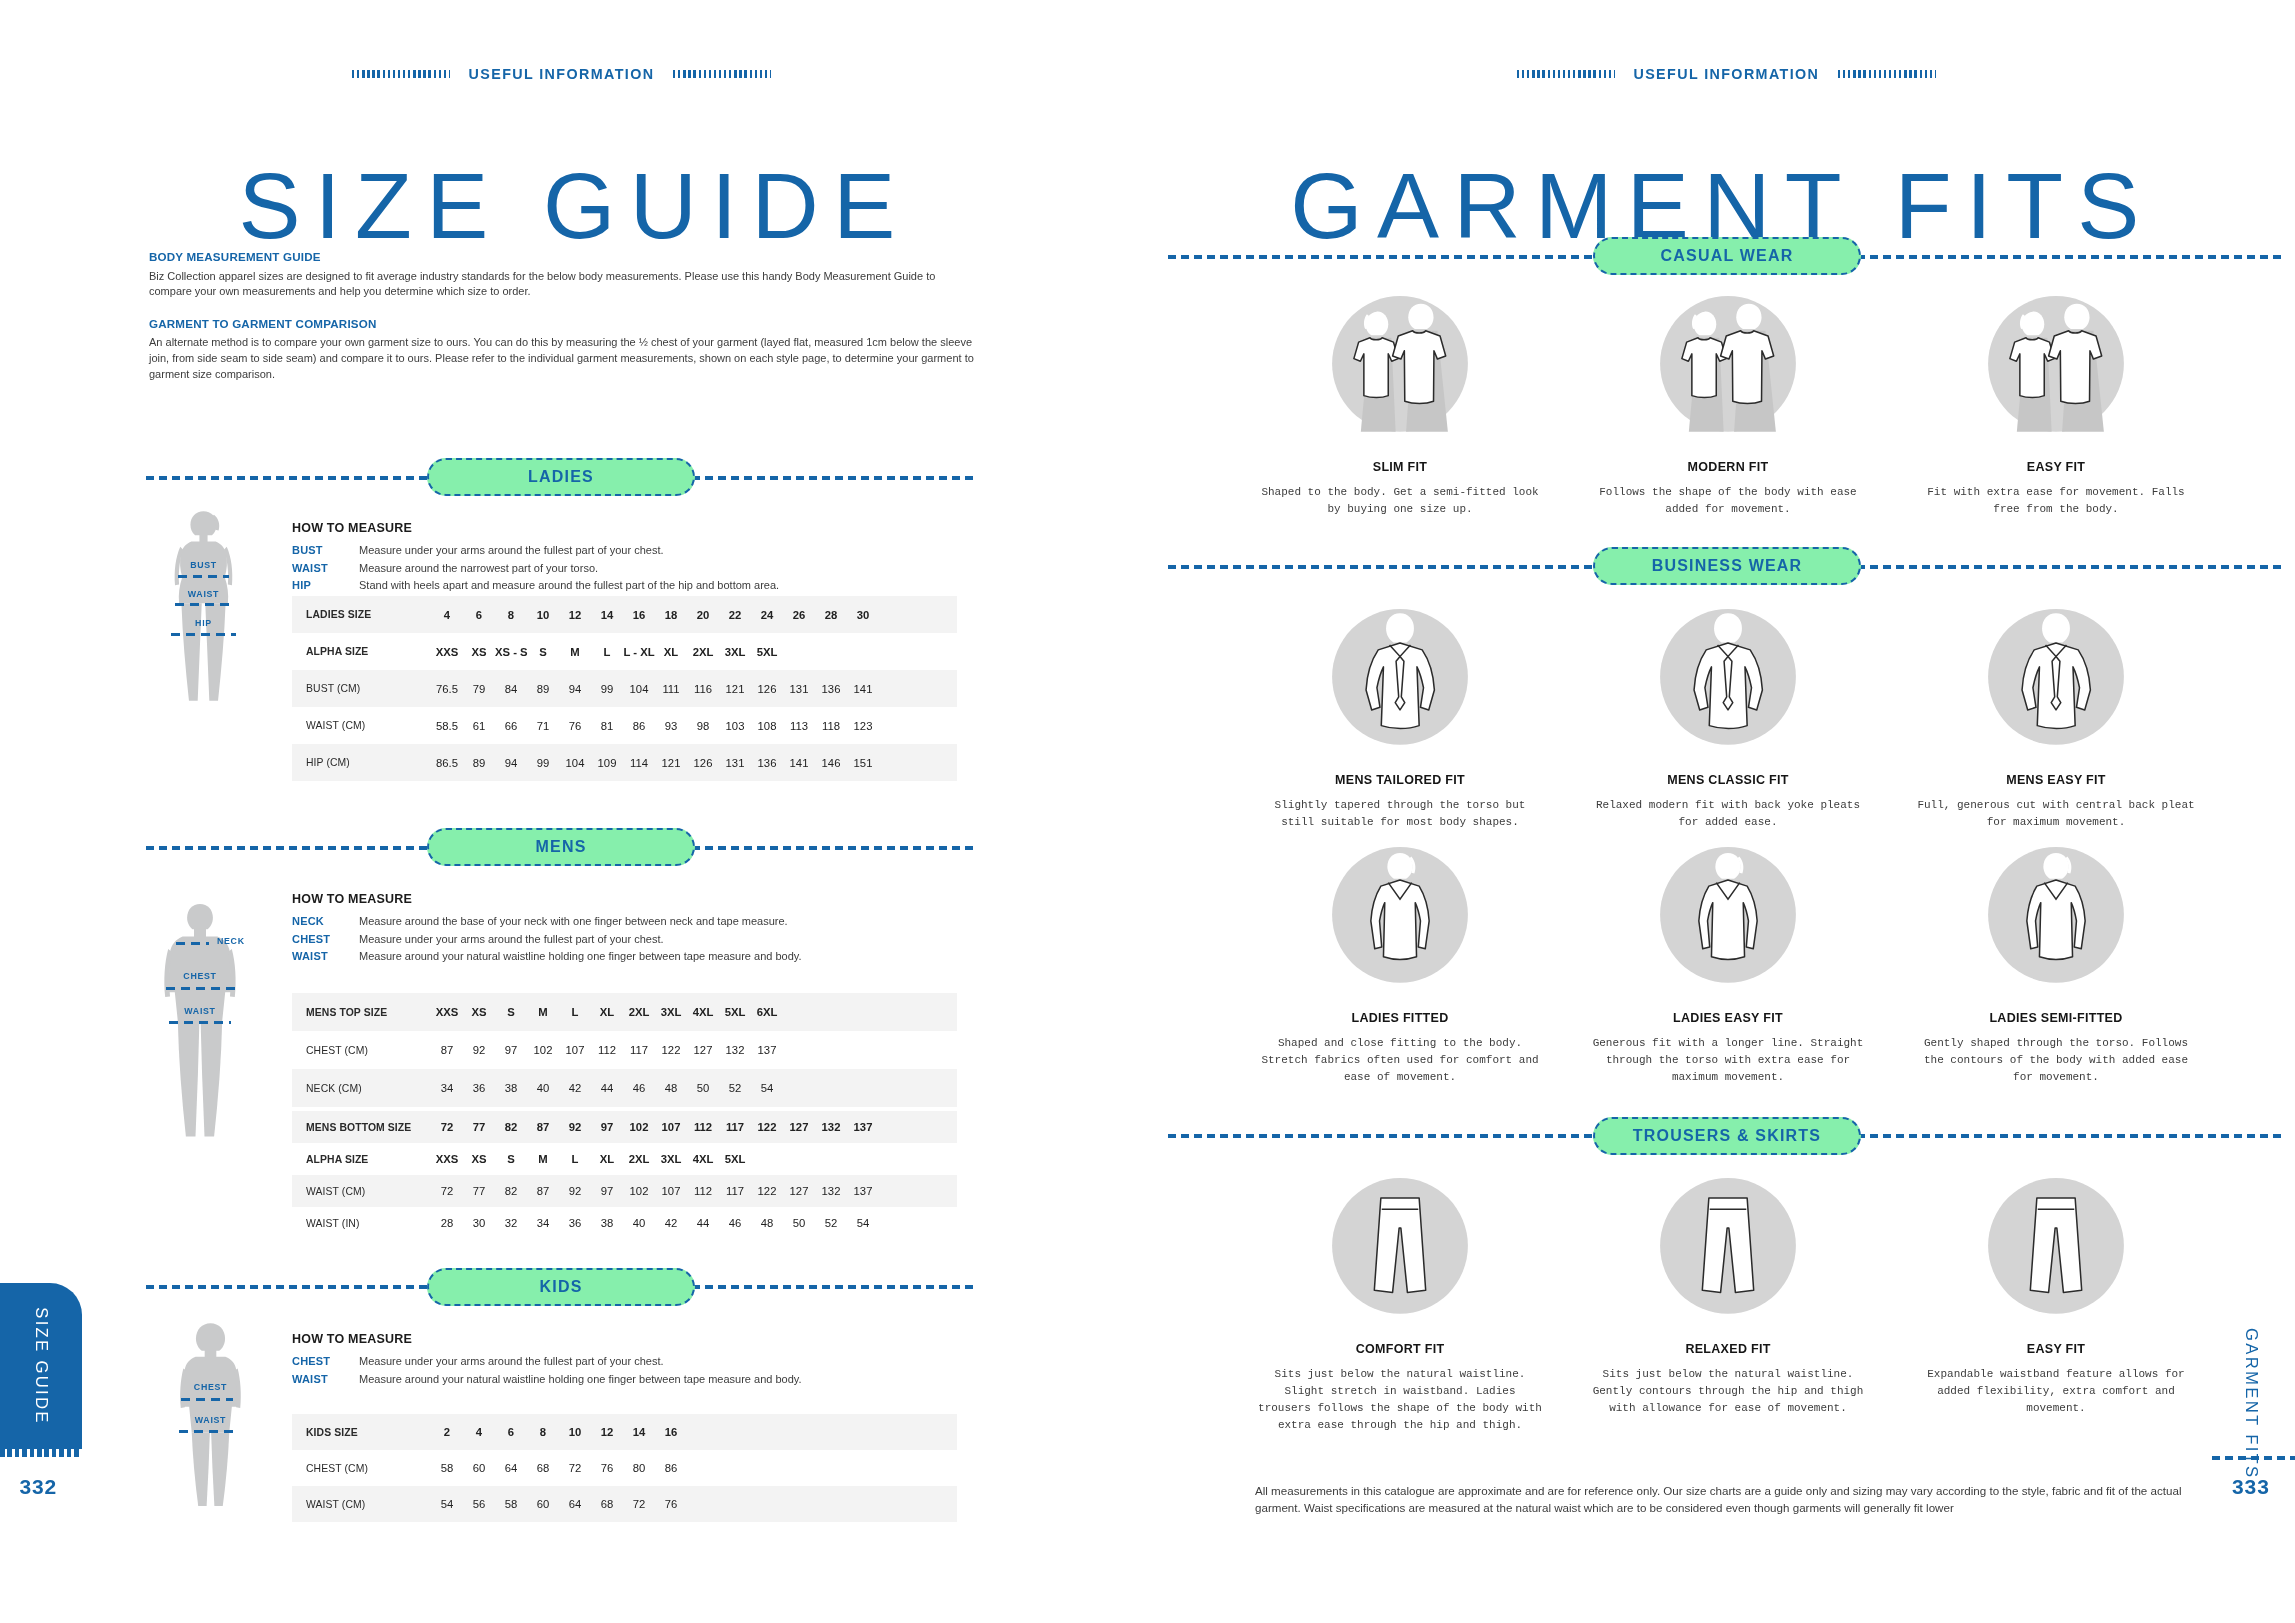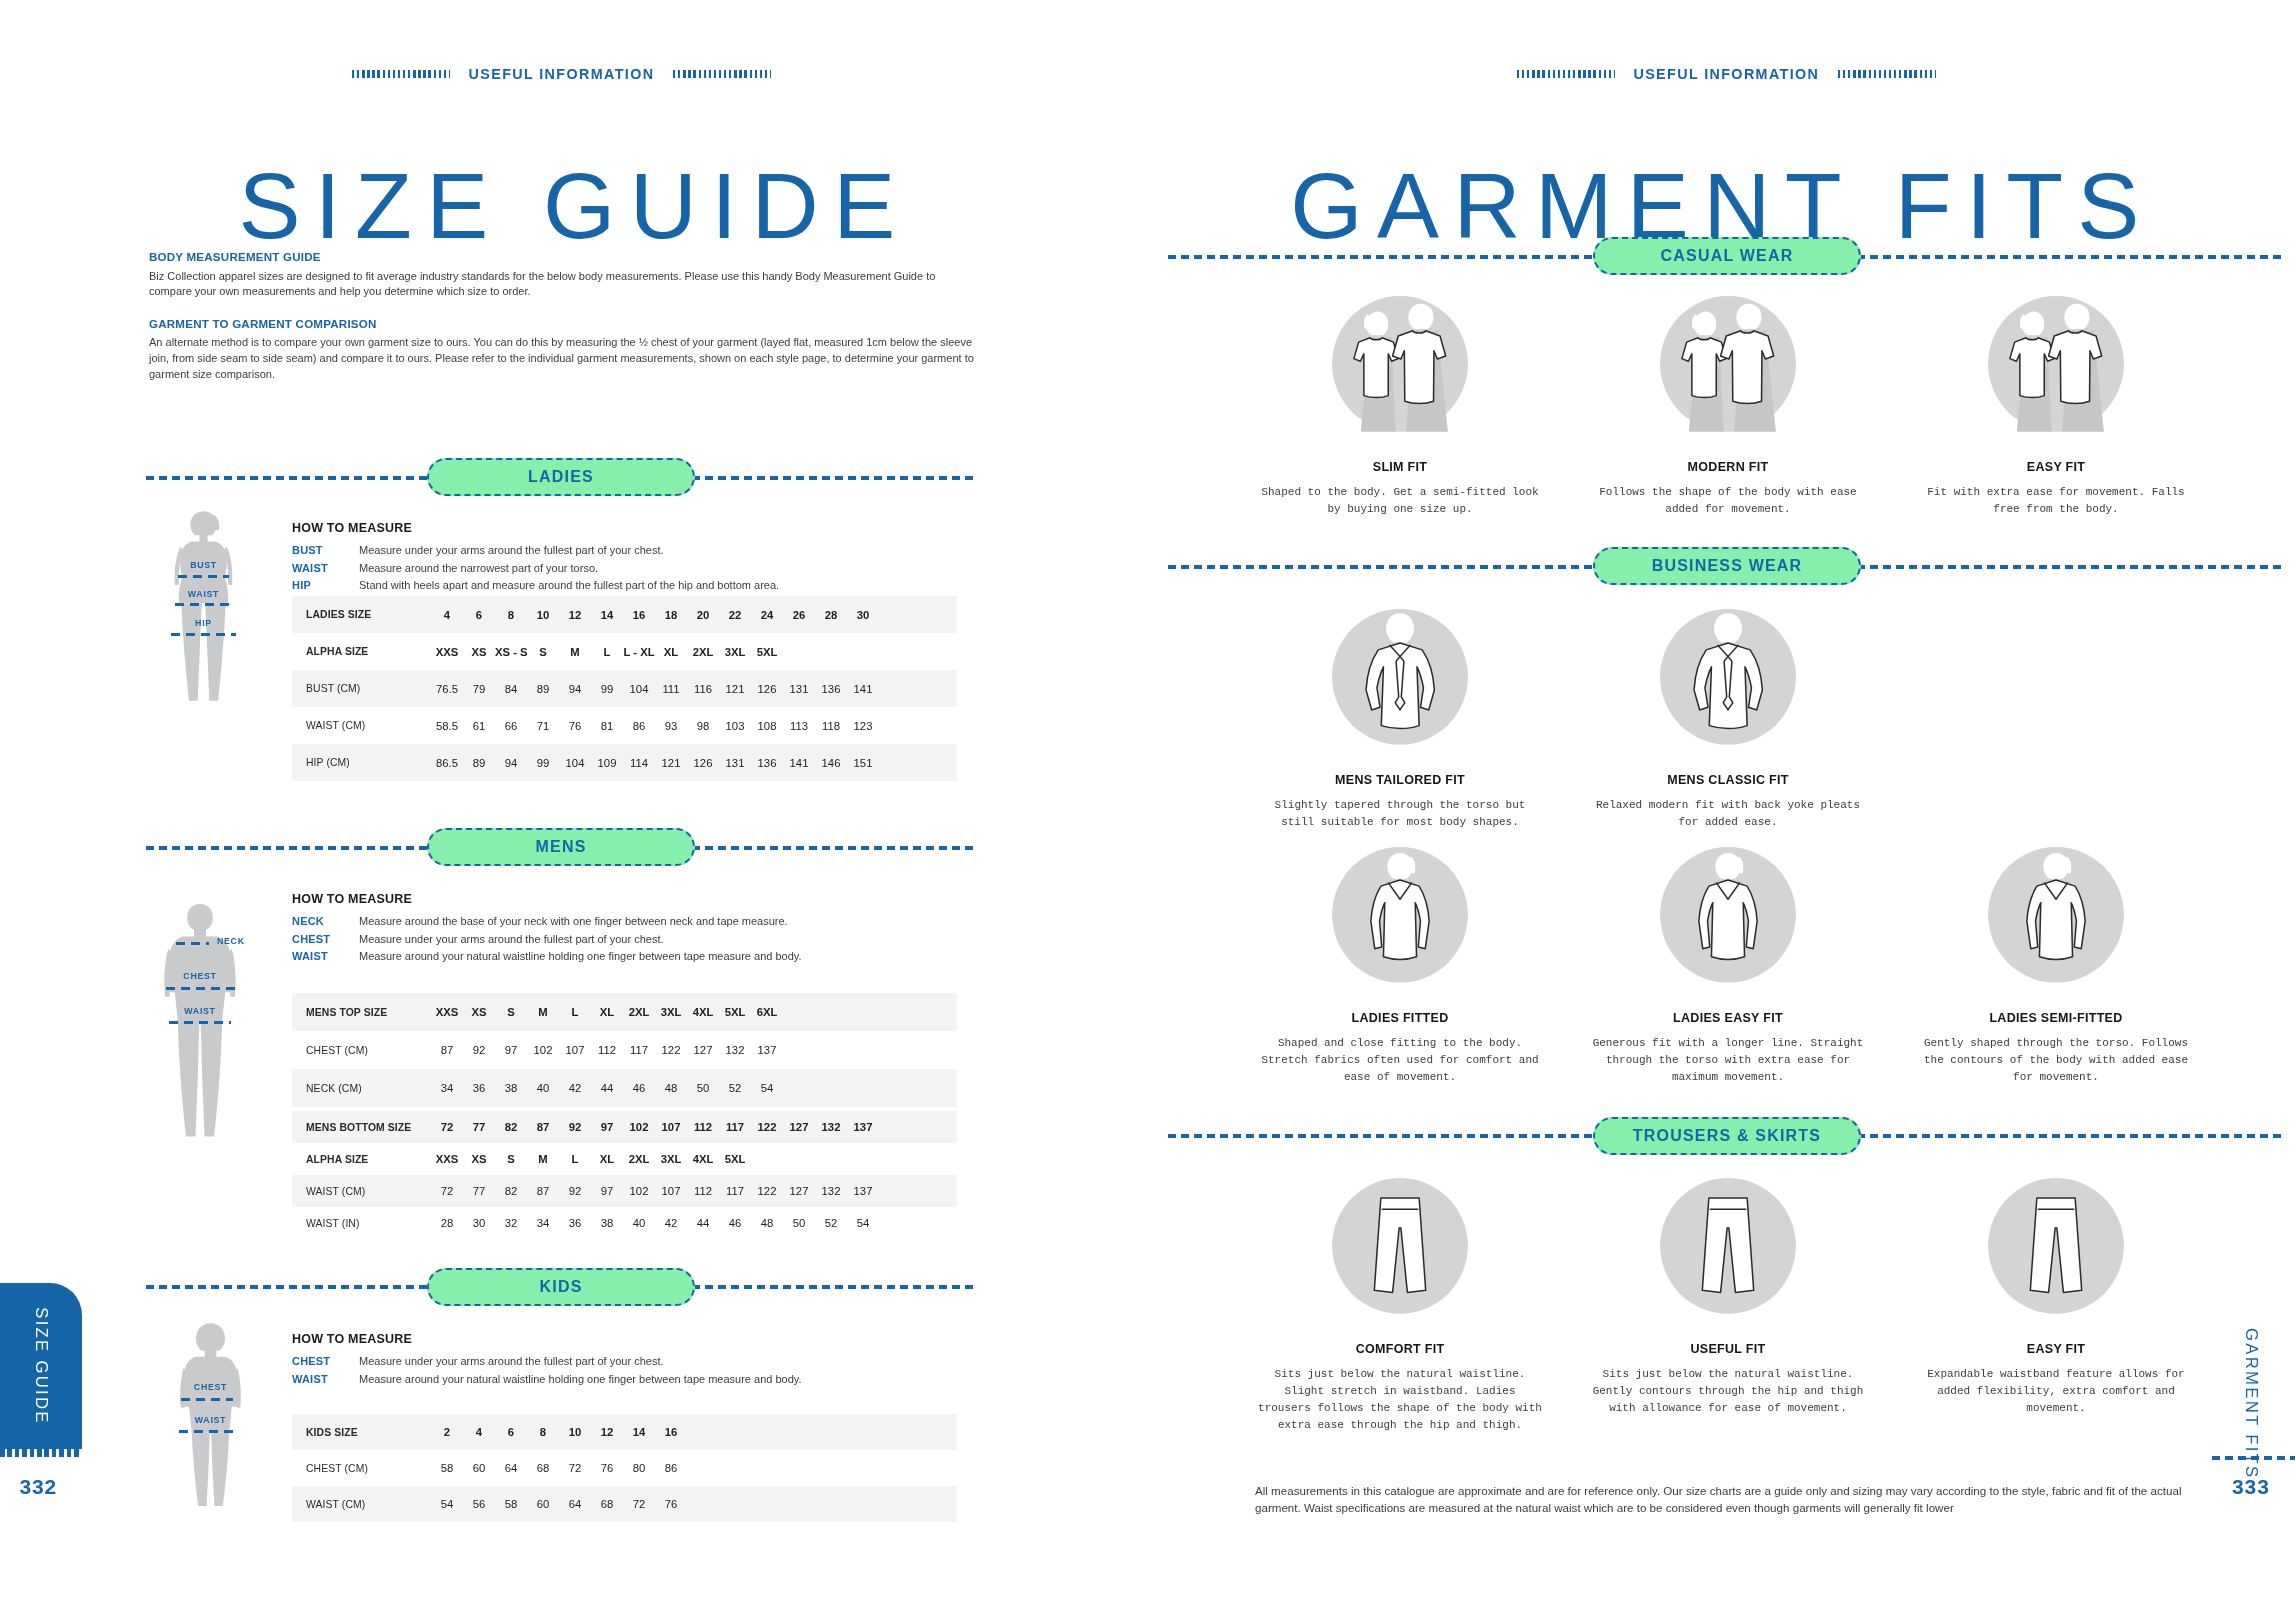--- a/index.html
+++ b/index.html
@@ -548,20 +548,27 @@
       <h3>MENS TAILORED FIT</h3>
       <p>Slightly tapered through the torso but still suitable for most body shapes.</p>
     </div>
     <div class="fit-card">
       <svg class="fit-icon" viewBox="0 0 320 320" width="148" height="148">
           <use href="#sym-shirt"></use>
         </svg>
       <h3>MENS CLASSIC FIT</h3>
       <p>Relaxed modern fit with back yoke pleats for added ease.</p>
     </div>
+    <div class="fit-card">
+      <svg class="fit-icon" viewBox="0 0 320 320" width="148" height="148">
+          <use href="#sym-shirt"></use>
+        </svg>
+      <h3>MENS EASY FIT</h3>
+      <p>Full, generous cut with central back pleat for maximum movement.</p>
+    </div>
   </div>
 
   <div class="fit-row" style="top:840px;">
     <div class="fit-card">
       <svg class="fit-icon" viewBox="0 0 320 320" width="148" height="148">
           <use href="#sym-lady"></use>
         </svg>
       <h3>LADIES FITTED</h3>
       <p>Shaped and close fitting to the body. Stretch fabrics often used for comfort and ease of movement.</p>
     </div>
@@ -589,21 +596,21 @@
       <svg class="fit-icon" viewBox="0 0 320 320" width="148" height="148">
           <use href="#sym-trou"></use>
         </svg>
       <h3>COMFORT FIT</h3>
       <p>Sits just below the natural waistline. Slight stretch in waistband. Ladies trousers follows the shape of the body with extra ease through the hip and thigh.</p>
     </div>
     <div class="fit-card">
       <svg class="fit-icon" viewBox="0 0 320 320" width="148" height="148">
           <use href="#sym-trou"></use>
         </svg>
-      <h3>USEFUL FIT</h3>
+      <h3>RELAXED FIT</h3>
       <p>Sits just below the natural waistline. Gently contours through the hip and thigh with allowance for ease of movement.</p>
     </div>
     <div class="fit-card">
       <svg class="fit-icon" viewBox="0 0 320 320" width="148" height="148">
           <use href="#sym-trou"></use>
         </svg>
       <h3>EASY FIT</h3>
       <p>Expandable waistband feature allows for added flexibility, extra comfort and movement.</p>
     </div>
   </div>

